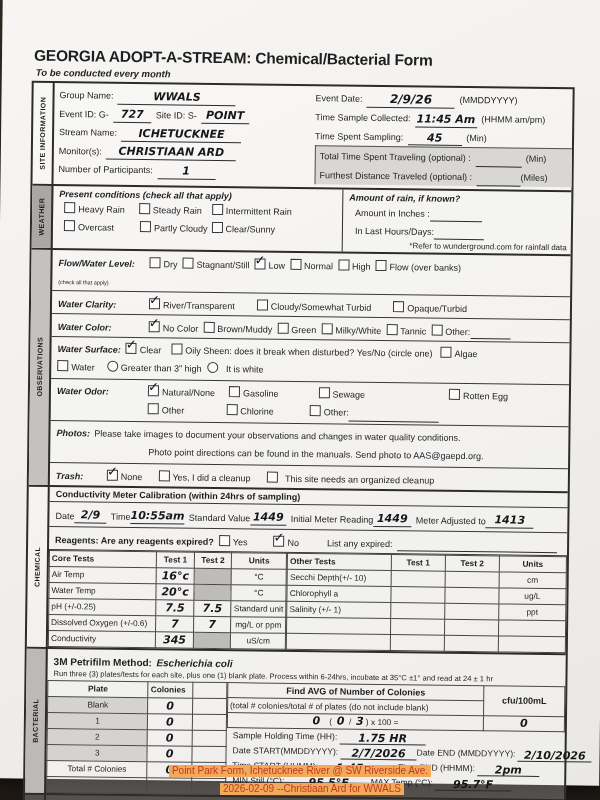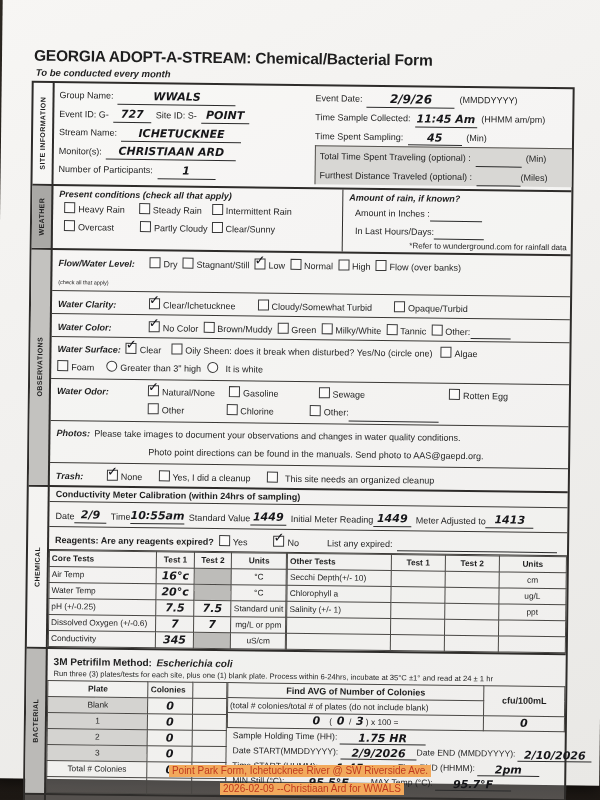--- a/index.html
+++ b/index.html
@@ -129,28 +129,28 @@
 
         <div class="section">
           <div class="seclabel" style="background:#c3c2bf">
               <span>OBSERVATIONS</span>
             </div>
           <div class="sec-body">
             <div class="obsrow">
               <span style="display:inline-block;vertical-align:top;width:86px"><span class="obslabel">Flow/Water Level:</span><br><span class="tiny">(check all that apply)</span></span><span class="cb"></span><span class="lbl">Dry</span><span class="cb"></span><span class="lbl">Stagnant/Still</span><span class="cb checked"></span><span class="lbl">Low</span><span class="cb"></span><span class="lbl">Normal</span><span class="cb"></span><span class="lbl">High</span><span class="cb"></span><span class="lbl">Flow (over banks)</span>
             </div>
             <div class="obsrow">
-              <span class="obslabel" style="width:86px">Water Clarity:</span><span class="cb checked"></span><span class="lbl">Clear/Ichetucknee</span><span class="cb" style="margin-left:22px"></span><span class="lbl">Cloudy/Somewhat Turbid</span><span class="cb" style="margin-left:22px"></span><span class="lbl">Opaque/Turbid</span>
+              <span class="obslabel" style="width:86px">Water Clarity:</span><span class="cb checked"></span><span class="lbl">River/Transparent</span><span class="cb" style="margin-left:22px"></span><span class="lbl">Cloudy/Somewhat Turbid</span><span class="cb" style="margin-left:22px"></span><span class="lbl">Opaque/Turbid</span>
             </div>
             <div class="obsrow">
               <span class="obslabel" style="width:86px">Water Color:</span><span class="cb checked"></span><span class="lbl">No Color</span><span class="cb"></span><span class="lbl">Brown/Muddy</span><span class="cb"></span><span class="lbl">Green</span><span class="cb"></span><span class="lbl">Milky/White</span><span class="cb"></span><span class="lbl">Tannic</span><span class="cb"></span><span class="lbl">Other:</span><span class="ul" style="min-width:40px">&nbsp;</span>
             </div>
             <div class="obsrow">
               <div class="line"><span class="obslabel">Water Surface:</span><span class="cb checked"></span><span class="lbl">Clear</span><span class="cb" style="margin-left:10px"></span><span class="lbl">Oily Sheen: does it break when disturbed? Yes/No (circle one)</span><span class="cb" style="margin-left:8px"></span><span class="lbl">Algae</span></div>
-              <div class="line"><span class="cb" style="margin-left:0"></span><span class="lbl">Foam</span><span class="circle" style="margin-left:12px"></span><span class="lbl">Greater than 3" high</span><span class="circle" style="margin-left:6px"></span> <span class="lbl">It is white</span></div>
+              <div class="line"><span class="cb" style="margin-left:0"></span><span class="lbl">Water</span><span class="circle" style="margin-left:12px"></span><span class="lbl">Greater than 3" high</span><span class="circle" style="margin-left:6px"></span> <span class="lbl">It is white</span></div>
             </div>
             <div class="obsrow">
               <div class="line"><span class="obslabel" style="display:inline-block;width:86px">Water Odor:</span><span class="cb checked"></span><span class="lbl">Natural/None</span><span class="cb" style="margin-left:14px"></span><span class="lbl">Gasoline</span><span class="cb" style="margin-left:40px"></span><span class="lbl">Sewage</span><span class="cb" style="margin-left:84px"></span><span class="lbl">Rotten Egg</span></div>
               <div class="line" style="margin-left:86px"><span class="cb"></span><span class="lbl">Other</span><span class="cb" style="margin-left:42px"></span><span class="lbl">Chlorine</span><span class="cb" style="margin-left:36px"></span><span class="lbl">Other:</span><span class="ul" style="min-width:90px">&nbsp;</span></div>
             </div>
             <div class="obsrow">
               <div class="line" style="white-space:normal"><span class="bilbl">Photos:</span> <span class="lbl">Please take images to document your observations and changes in water quality conditions.</span></div>
               <div class="line" style="margin-left:92px"><span class="lbl">Photo point directions can be found in the manuals. Send photo to AAS@gaepd.org.</span></div>
             </div>
             <div class="obsrow">
@@ -320,21 +320,21 @@
                         <td>(total # colonies/total # of plates (do not include blank)</td>
                       </tr>
                   <tr>
                         <td style="text-align:center"><span class="hw">0</span>&nbsp;&nbsp;&nbsp;&nbsp;<span>(</span>&nbsp;&nbsp;<span class="hw">0</span>&nbsp;&nbsp;<span>/</span>&nbsp;&nbsp;<span class="hw">3</span>&nbsp;<span>)  x 100 =</span></td>
                         <td style="text-align:center"><span class="hw">0</span></td>
                       </tr>
                 </tbody>
                   </table>
                 <div class="bactline"><span>Sample Holding Time (HH):</span> <span class="ul" style="min-width:86px"><span class="hw">1.75 HR</span></span></div>
                 <div class="bactline twocol">
-                  <span class="c1"><span>Date START(MMDDYYYY):</span> <span class="ul" style="min-width:76px"><span class="hw">2/9/2026</span></span></span>
+                  <span class="c1"><span>Date START(MMDDYYYY):</span> <span class="ul" style="min-width:76px"><span class="hw">2/7/2026</span></span></span>
                   <span class="c2"><span>Date END (MMDDYYYY):</span> <span class="ul" style="min-width:74px"><span class="hw">2/10/2026</span></span></span>
                 </div>
                 <div class="bactline twocol">
                   <span class="c1"><span>Time START (HHMM):</span> <span class="ul" style="min-width:78px"><span class="hw">1:45pm</span></span></span>
                   <span class="c2"><span>Time END (HHMM):</span> <span class="ul" style="min-width:62px"><span class="hw">2pm</span></span></span>
                 </div>
                 <div class="bactline twocol">
                   <span class="c1"><span>MIN Still (°C):</span> <span class="ul" style="min-width:84px"><span class="hw big">95.5°F</span></span></span>
                   <span class="c2"><span>MAX Temp (°C):</span> <span class="ul" style="min-width:76px"><span class="hw big">95.7°F</span></span></span>
                 </div>

